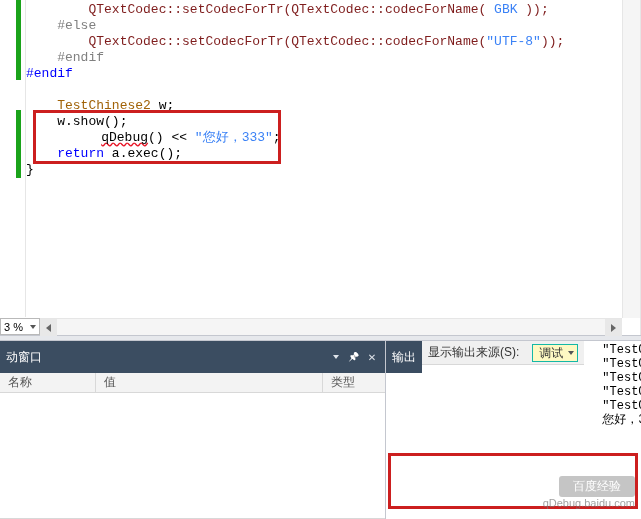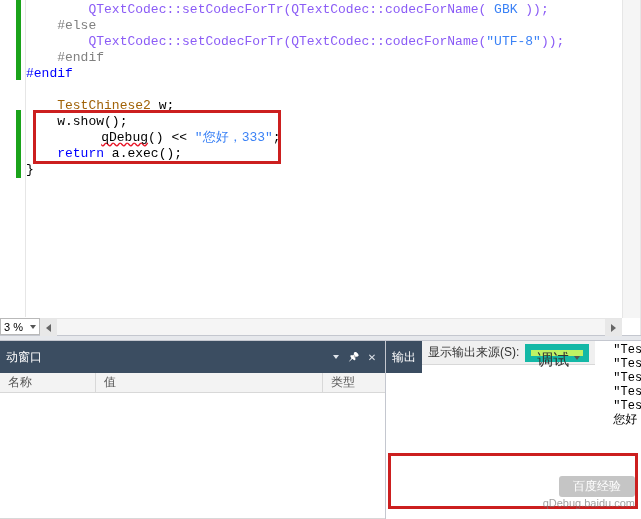--- a/index.html
+++ b/index.html
@@ -43,21 +43,21 @@
     padding-top: 2px;
     white-space: pre;
     color: #000;
   }
   .code-line { height: 16px; line-height: 16px; }
   .kw { color: #0000ff; }
   .pp { color: #0000ff; }
   .ppx { color: #808080; }
   .cls { color: #a16207; }
   .str { color: #3b82f6; }
-  .grey { color: #8b5cf6; }
+  .grey { color: #7f1d1d; }
   .squiggle {
     text-decoration: underline wavy #e81123;
     text-decoration-skip-ink: none;
     margin-left: 44px;
   }
 
   
   .hl-box {
     position: absolute;
     border: 3px solid #cc1f1f;
@@ -205,29 +205,29 @@
   .output .panel-title { justify-content: flex-start; }
   .out-toolbar {
     background: #f0f0f0;
     border-bottom: 1px solid #d8d8d8;
     height: 24px;
     display: flex;
     align-items: center;
     font-family: "Segoe UI", Tahoma, sans-serif;
     font-size: 12px;
     padding: 0 6px;
-    gap: 6px;
+    gap: 13px;
     color: #333;
   }
   .out-toolbar .src-select {
-    border: 6px solid #14b8a6;
-    background: #bef264;
+    border: 1px solid #14b8a6;
+    background: #fef9c3;
     height: 18px;
     padding: 0 14px 0 6px;
-    font-size: 16px;
+    font-size: 12px;
     position: relative;
   }
   .out-toolbar .src-select::after {
     content: "";
     position: absolute;
     right: 3px; top: 6px;
     width: 0; height: 0;
     border-left: 3px solid transparent;
     border-right: 3px solid transparent;
     border-top: 4px solid #555;

